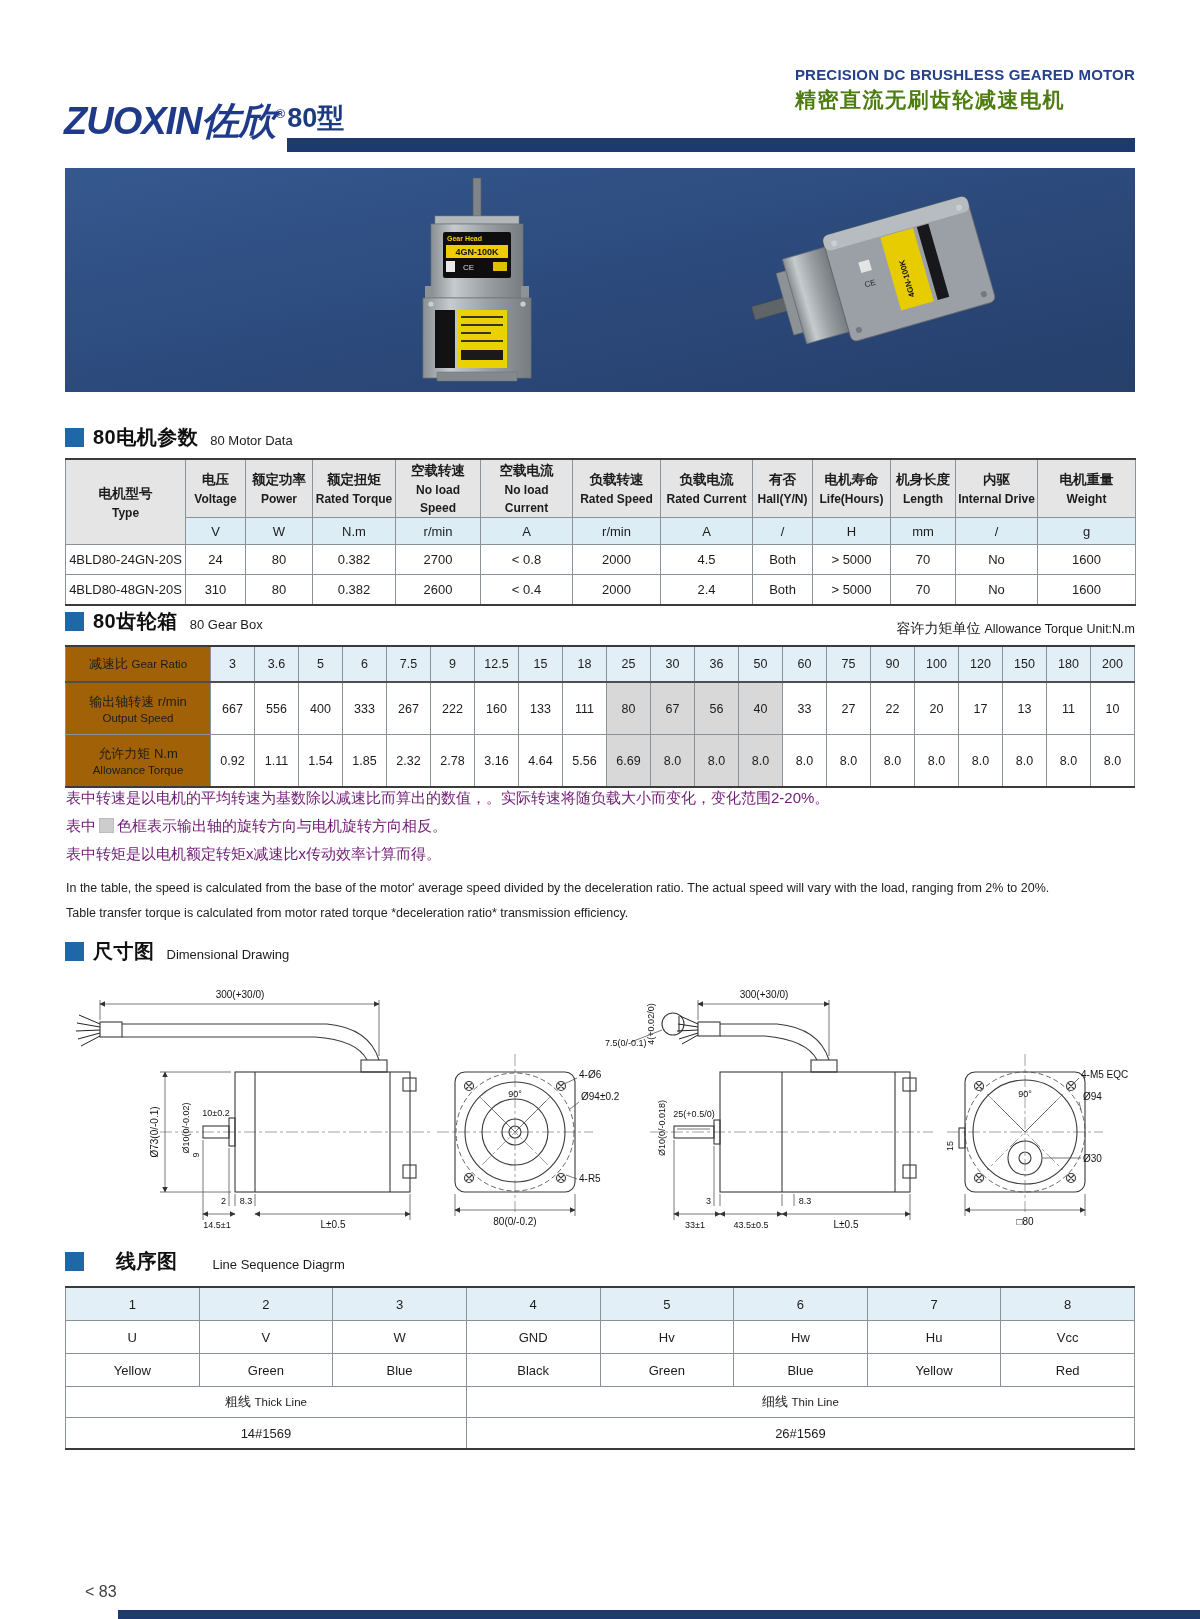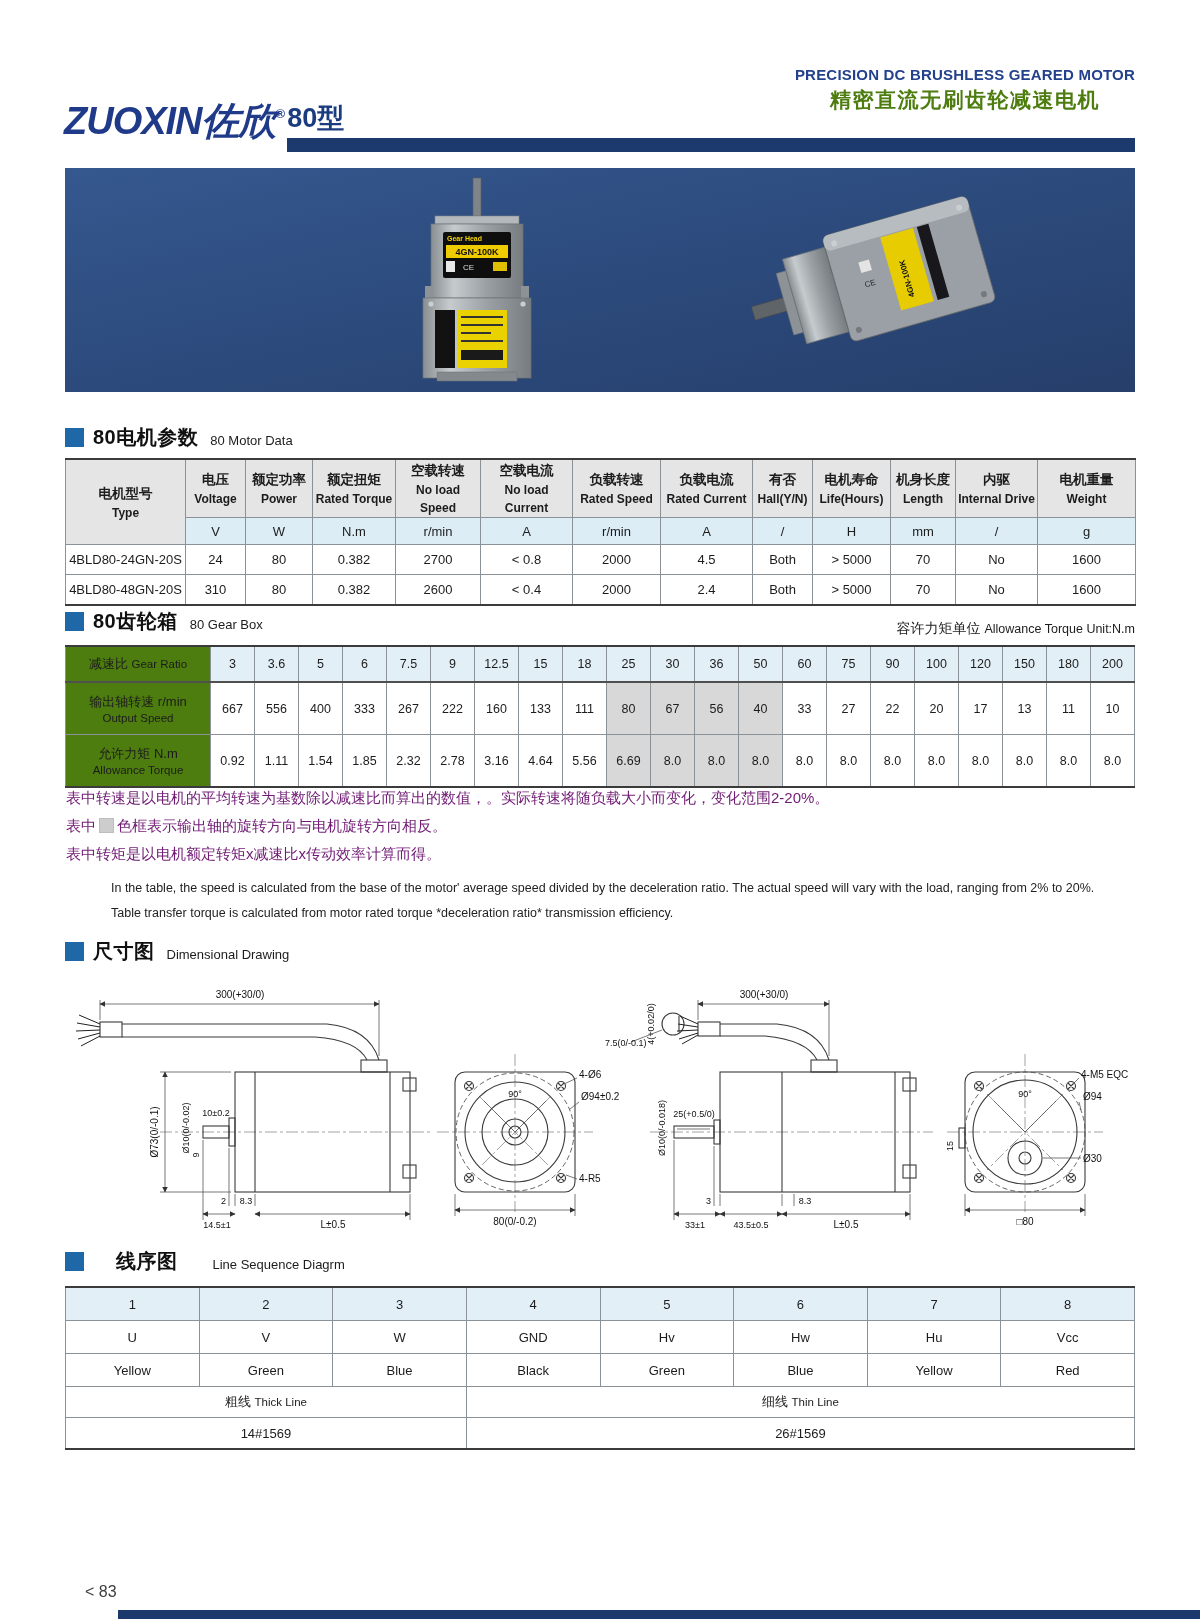--- a/index.html
+++ b/index.html
@@ -1,20 +1,20 @@
 <!DOCTYPE html>
 <html><head>
 <meta charset="utf-8">
 <style>
   html,body{margin:0;padding:0;background:#fff;}
   .page{position:relative;width:1200px;height:1619px;background:#ffffff;
         font-family:"Liberation Sans","DejaVu Sans",sans-serif;overflow:hidden;}
 
   
-  .hdr-right{position:absolute;right:65px;top:66px;text-align:center;}
+  .hdr-right{position:absolute;right:65px;top:66px;text-align:left;}
   .hdr-en{font-size:15px;font-weight:bold;color:#24418c;letter-spacing:.2px;}
   .hdr-cn{font-size:21px;font-weight:bold;color:#4d7c0f;margin-top:3px;letter-spacing:1.5px;}
   .logo-row{position:absolute;left:64px;top:96px;white-space:nowrap;}
   .logo{font-size:38px;font-style:italic;font-weight:bold;color:#203a8a;letter-spacing:-1px;}
   .reg{font-size:13px;color:#203a8a;position:relative;top:-16px;font-weight:bold;}
   .model{font-size:27px;font-weight:bold;color:#1c3c80;position:relative;top:-7px;margin-left:2px;}
   .logo-bar{position:absolute;left:287px;top:138px;width:848px;height:14px;background:#1d3a6e;}
 
   
   .banner{position:absolute;left:65px;top:168px;width:1070px;height:224px;}
@@ -34,39 +34,39 @@
       color:#1c1c1c;padding:1px 1px;overflow:hidden;}
   #motor-table{left:65px;top:458px;width:1070px;}
   #motor-table .hname{background:#e5e5e5;font-weight:bold;height:44px;}
   #motor-table .hname .cn{font-size:13.5px;}
   #motor-table .hname .en{font-size:12px;}
   #motor-table .hunit{background:#dcedf6;font-weight:normal;height:24px;font-size:13px;}
   #motor-table tbody td{height:27px;font-size:13px;background:#fff;}
 
   #gear-table{left:65px;top:645px;width:1070px;}
   #gear-table td{font-size:12.5px;}
-  #gear-table .glab{background:#4d7c0f;}
+  #gear-table .glab{background:#a16207;}
   #gear-table .glab .cn{font-size:13px;}
   #gear-table .glab .en{font-size:11.5px;}
   .gr1 td{height:32px;background:#e3eff7;border-bottom:2px solid #4f4f4f;}
   .gr2 td,.gr3 td{height:49px;background:#fff;}
   .gr2 td.glab,.gr3 td.glab{background:#dcedf6;}
   #gear-table td.sh{background:#d8d8d8;}
 
   #line-table{left:65px;top:1286px;width:1070px;}
   #line-table td{height:30px;font-size:13px;background:#fff;}
   #line-table .lr1 td{background:#e3eff7;}
   #line-table .lspan td{height:28px;}
   #line-table .cn{font-size:13px;}
   #line-table .en{font-size:11.5px;}
 
   
   .notes{position:absolute;left:66px;top:784px;width:1070px;}
   .notes .cnl{font-size:15px;color:#701a75;line-height:28px;}
-  .notes .enl{font-size:12.5px;color:#222;line-height:25px;margin-left:45px;}
+  .notes .enl{font-size:12.5px;color:#222;line-height:25px;}
   .notes .gap{height:8px;}
   .swatch{display:inline-block;width:13px;height:13px;background:#cdcdcd;border:1px solid #bdbdbd;
           vertical-align:-2px;margin:0 3px;}
   .swatch.sm{width:11px;height:11px;}
 
   
   .dimsvg{position:absolute;left:65px;top:978px;width:1070px;height:256px;}
   .ol{stroke:#3a3a3a;fill:none;stroke-width:1.1;}
   .tl{stroke:#555;stroke-width:.8;fill:none;}
   .cl{stroke:#8a8a8a;stroke-width:.8;stroke-dasharray:12 3 3 3;fill:none;}

